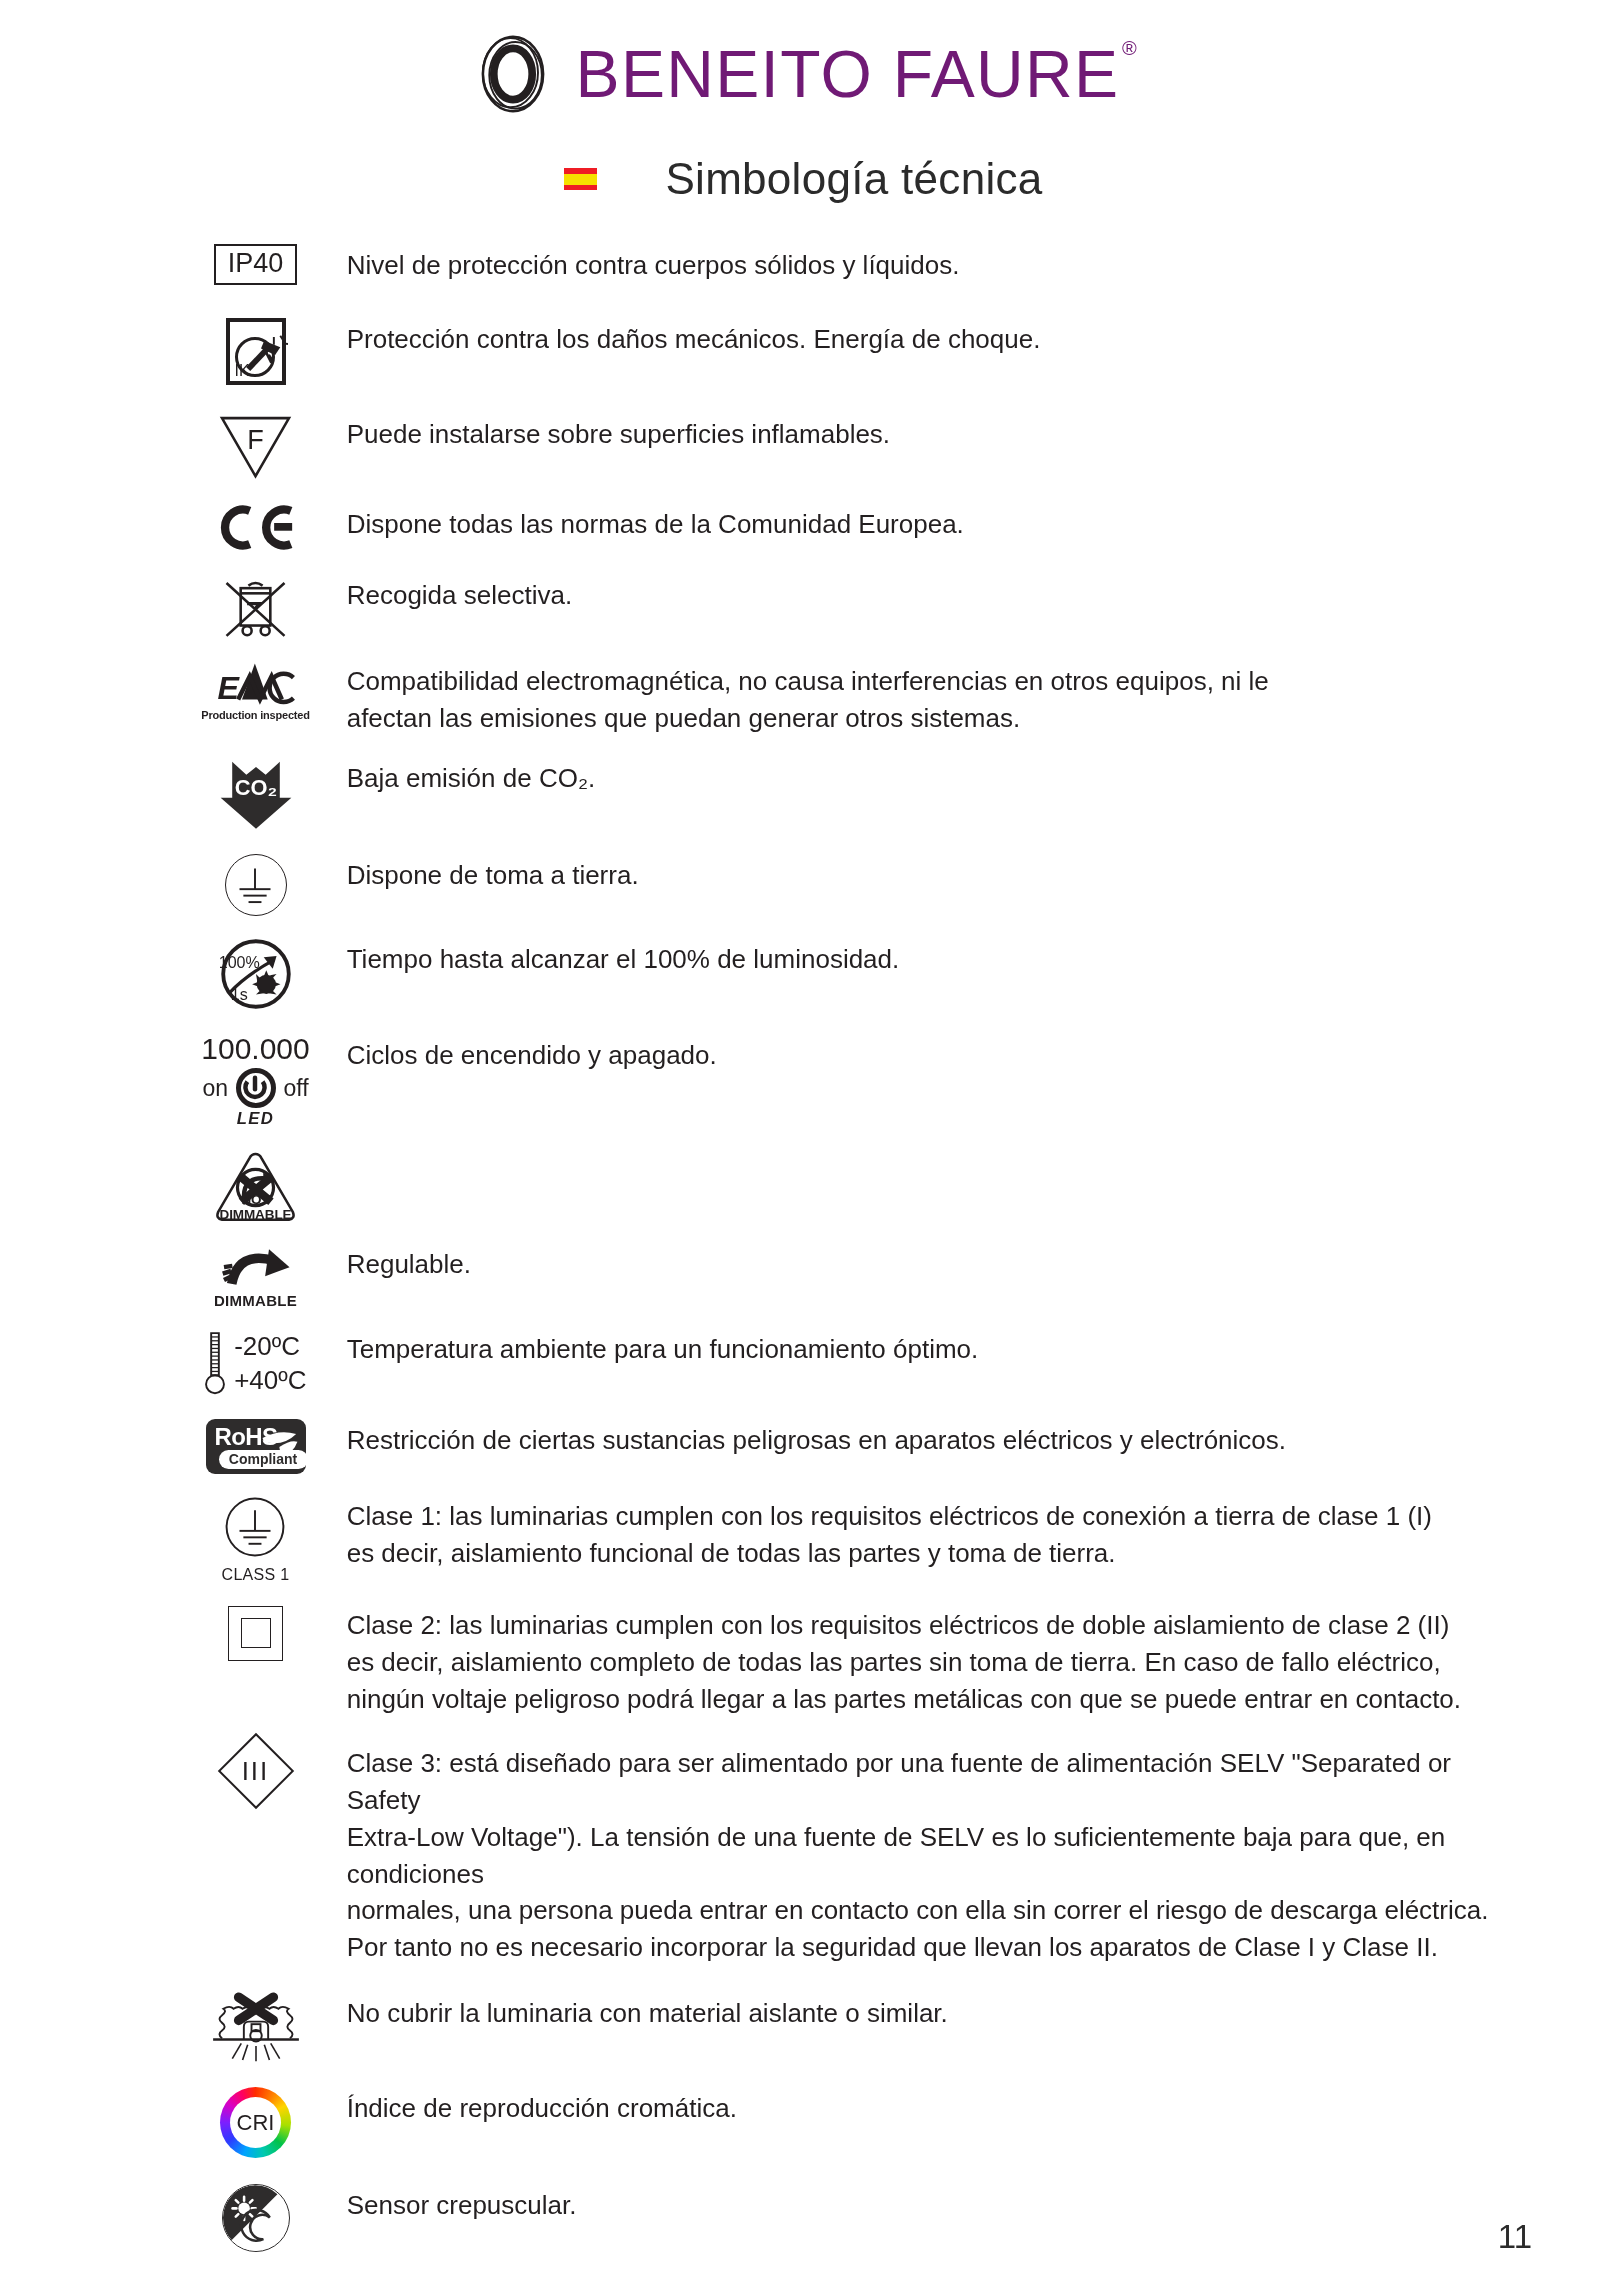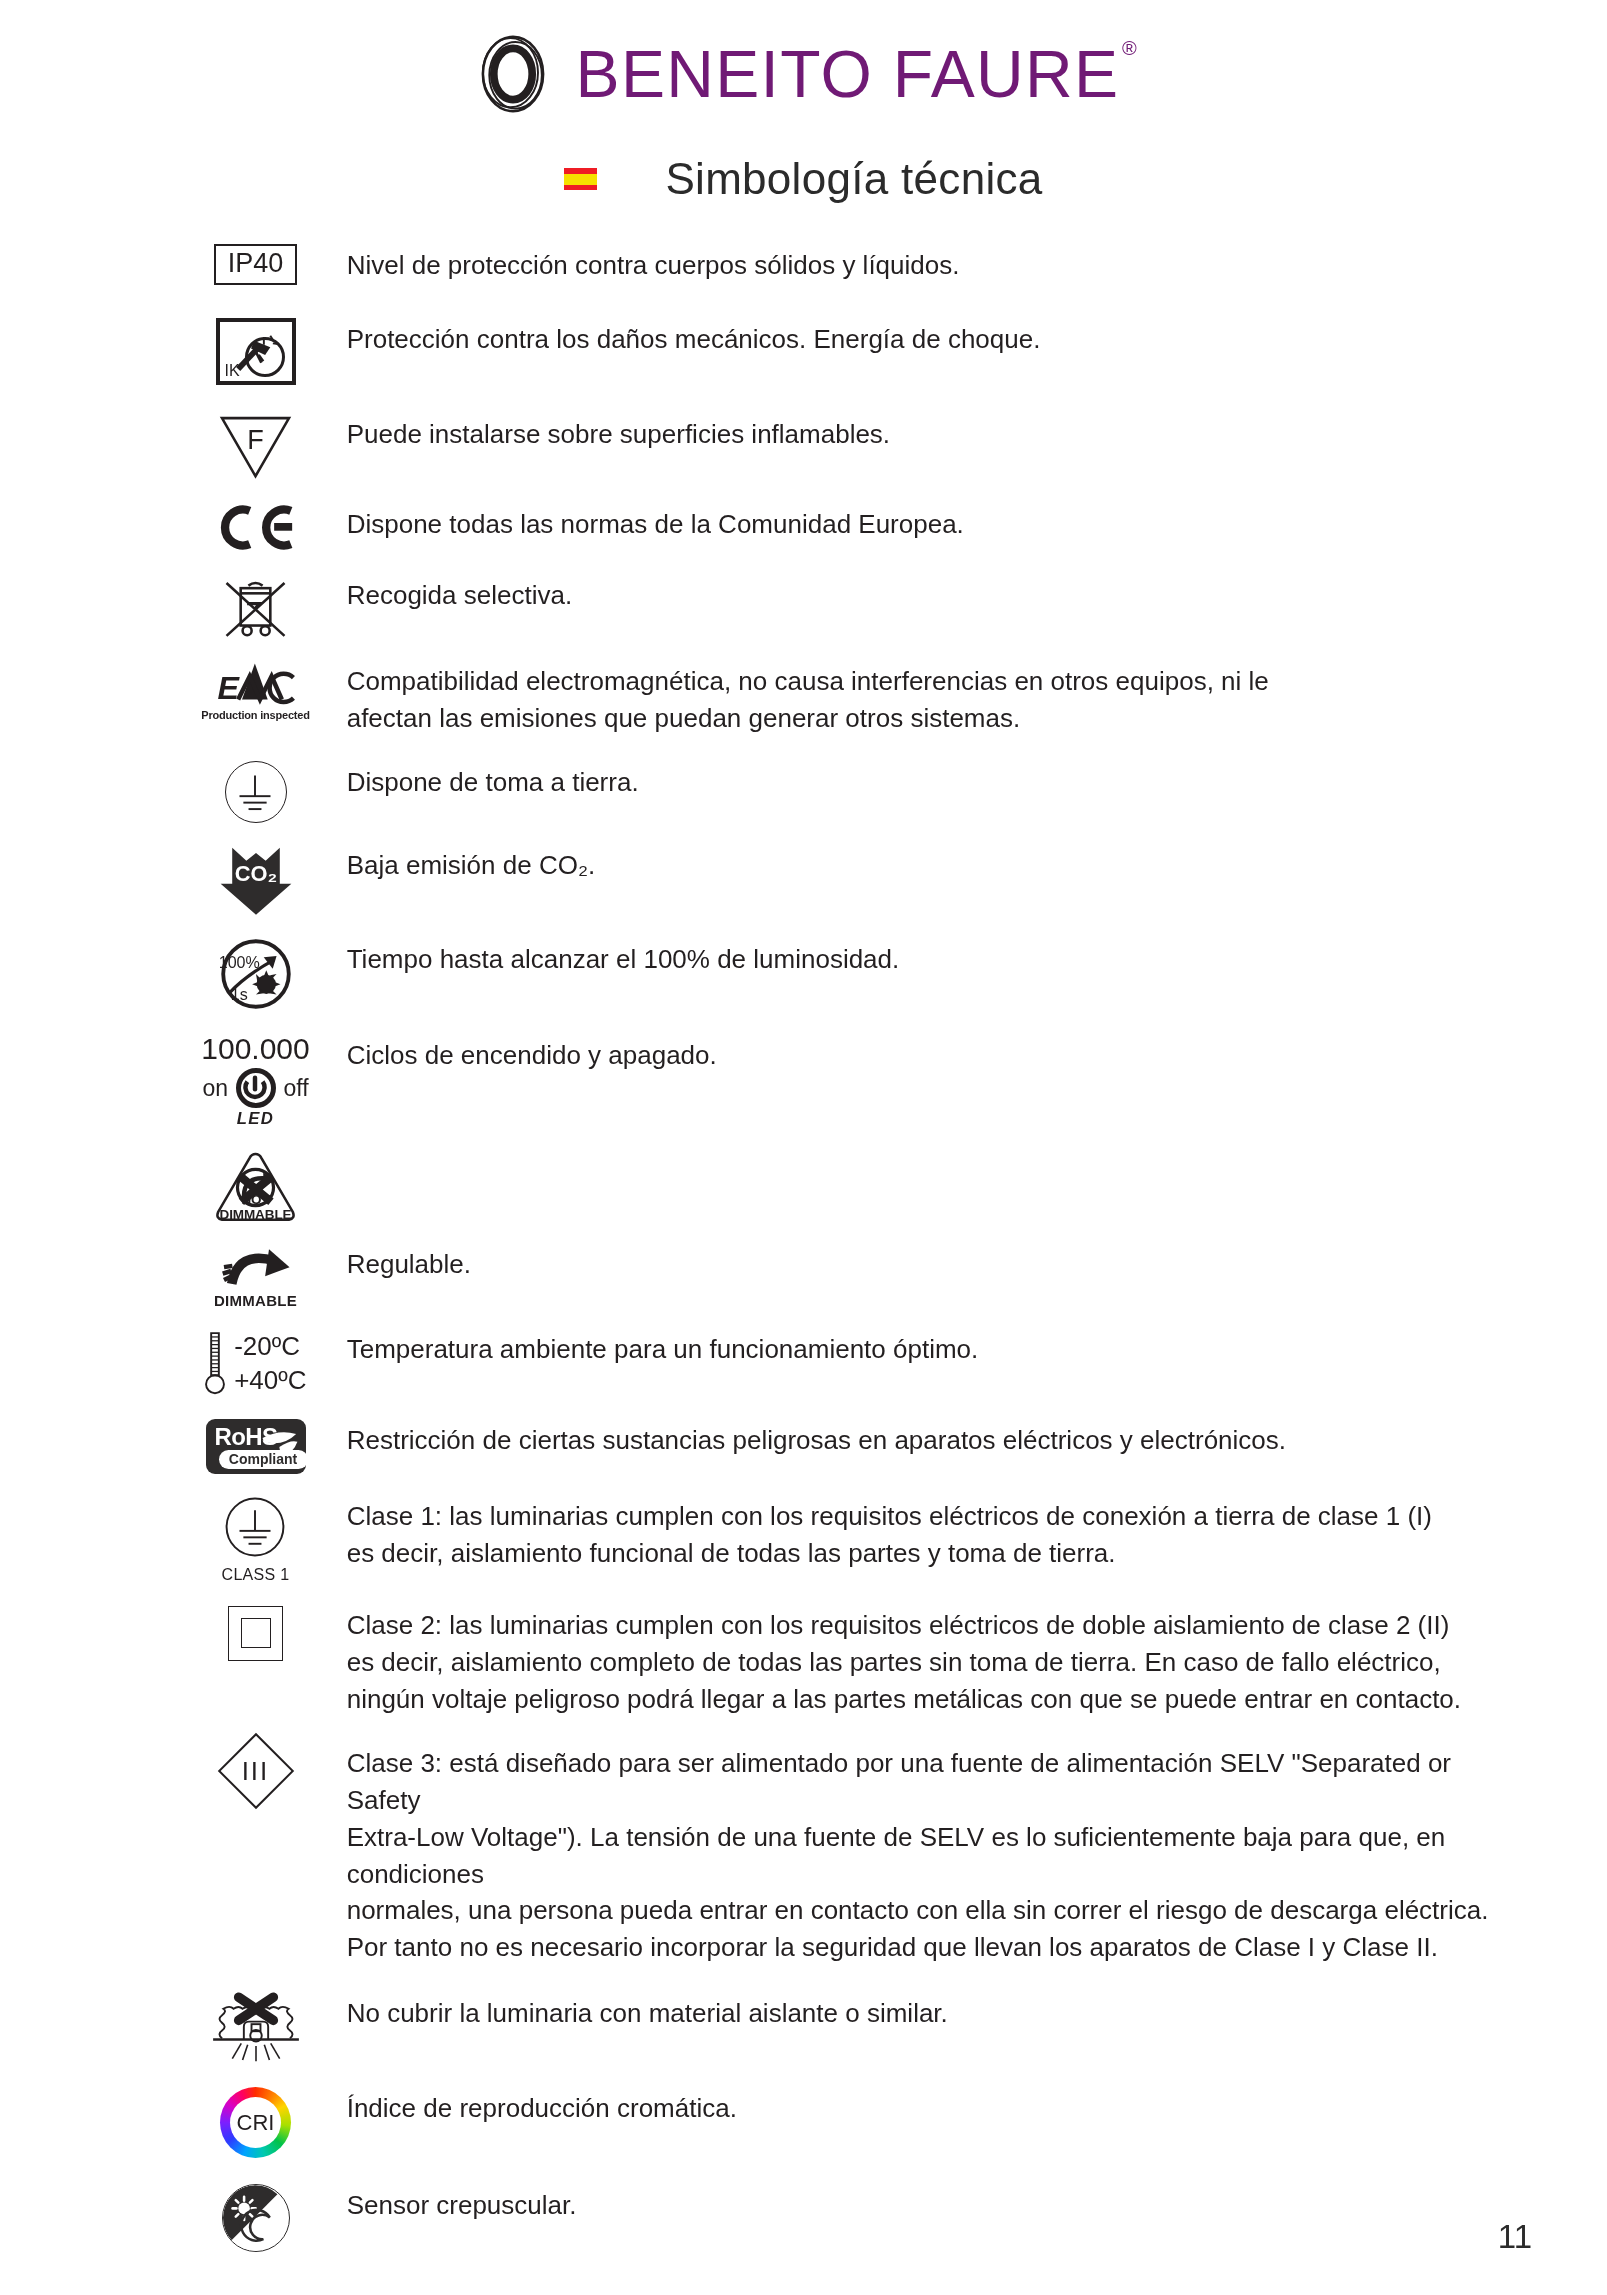--- a/index.html
+++ b/index.html
@@ -55,21 +55,21 @@
   .text-cell.multi { padding-top:1.3px; }
 
   
   .ip-box {
     border:2.6px solid #231f20; padding:3.9px 11.6px 6.4px;
     font-size:27px; line-height:1; color:#231f20;
     font-stretch:normal;
   }
 
   .ik-box {
-    width:80px; height:67px; border:4.5px solid #231f20;
+    width:60px; height:67px; border:4.5px solid #231f20;
     position:relative; background:#fff;
   }
   .ik-label { position:absolute; left:5.1px; bottom:1.3px; font-size:16px; }
   .ik-circle {
     position:absolute; right:6.4px; bottom:3.9px;
     width:40px; height:40px; border:3.9px solid #231f20; border-radius:50%;
   }
   .ik-hammer {
     position:absolute; left:13px; top:10.3px;
     width:45px; height:40px;
@@ -263,44 +263,44 @@
           <path d="M36 58 L54 22 L70 58 L88 22 L104 58" fill="none" stroke="#231f20" stroke-width="7"></path>
           <path d="M122 24 A22 22 0 1 0 122 56" fill="none" stroke="#231f20" stroke-width="7"></path>
         </svg>
         <div class="emc-sub">Production inspected</div>
       </div>
     </div>
     <div class="text-cell multi">Compatibilidad electromagnética, no causa interferencias en otros equipos, ni le
 afectan las emisiones que puedan generar otros sistemas.</div>
   </div>
 
+  <div class="row" style="margin-top:20.6px">
+    <div class="icon-cell">
+      <div class="co2-badge">
+        <svg width="76" height="72" viewBox="0 0 118 112">
+          <path d="M22 6 L44 26 L59 14 L74 26 L96 6 L96 62 L114 62 L59 110 L4 62 L22 62 Z" fill="#2e2c2c"></path>
+          <text x="59" y="58" text-anchor="middle" font-family="Liberation Sans, sans-serif" font-weight="700" font-size="34" fill="#ffffff">CO₂</text>
+        </svg>
+      </div>
+    </div>
+    <div class="text-cell">Baja emisión de CO₂.</div>
+  </div>
+
   <div class="row" style="margin-top:24.4px">
     <div class="icon-cell">
       <div class="earth-circle">
         <svg width="62" height="62" viewBox="0 0 96 96" style="position:absolute;left:-1.9px;top:-1.9px">
           <path d="M48 24 L48 56" stroke="#231f20" stroke-width="3"></path>
           <path d="M24 56 L72 56" stroke="#231f20" stroke-width="3"></path>
           <path d="M30 66 L66 66" stroke="#231f20" stroke-width="3"></path>
           <path d="M38 76 L58 76" stroke="#231f20" stroke-width="3"></path>
         </svg>
       </div>
     </div>
     <div class="text-cell">Dispone de toma a tierra.</div>
-  </div>
-
-  <div class="row" style="margin-top:20.6px">
-    <div class="icon-cell">
-      <div class="co2-badge">
-        <svg width="76" height="72" viewBox="0 0 118 112">
-          <path d="M22 6 L44 26 L59 14 L74 26 L96 6 L96 62 L114 62 L59 110 L4 62 L22 62 Z" fill="#2e2c2c"></path>
-          <text x="59" y="58" text-anchor="middle" font-family="Liberation Sans, sans-serif" font-weight="700" font-size="34" fill="#ffffff">CO₂</text>
-        </svg>
-      </div>
-    </div>
-    <div class="text-cell">Baja emisión de CO₂.</div>
   </div>
 
   <div class="row" style="margin-top:22px">
     <div class="icon-cell">
       <svg width="72" height="72" viewBox="0 0 112 112">
         <circle cx="56" cy="56" r="51" fill="none" stroke="#231f20" stroke-width="6"></circle>
         <path d="M14 86 Q40 58 84 34" fill="none" stroke="#231f20" stroke-width="5"></path>
         <path d="M68 30 L88 28 L82 48 Z" fill="#231f20"></path>
         <g fill="#231f20">
           <circle cx="72" cy="72" r="15"></circle>

